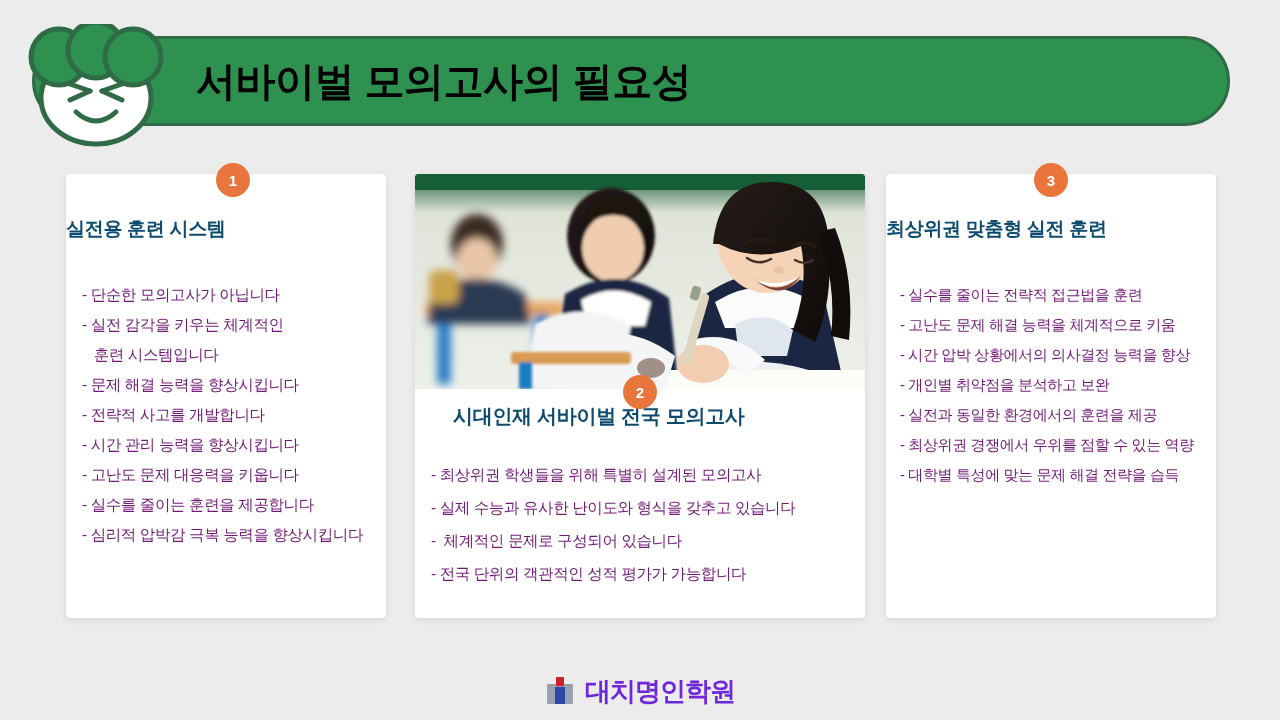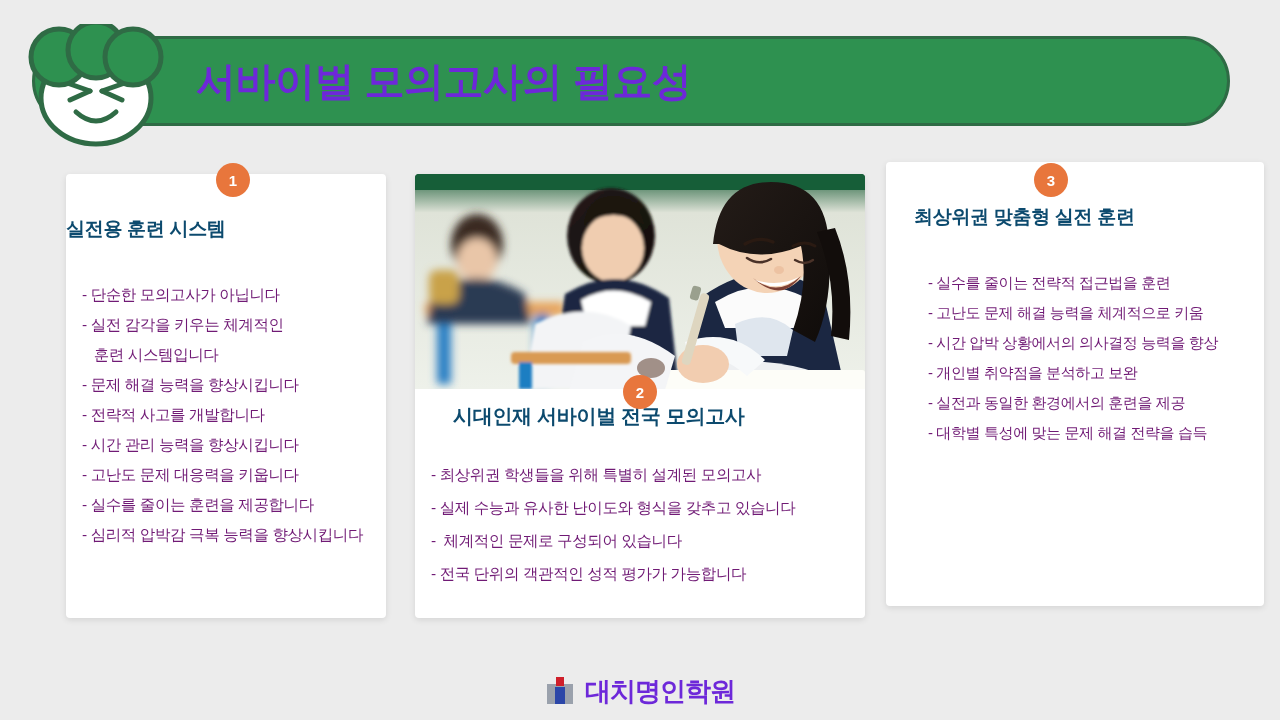--- a/index.html
+++ b/index.html
@@ -21,42 +21,42 @@
   }
   .header-bar{
     position:absolute; left:32px; top:22px;
     width:1198px; height:90px;
     background:#2e9150;
     border:3px solid #2f6b45;
     border-radius:45px;
   }
   .header-title{
     position:absolute; left:196px; top:46px;
-    font-size:40px; font-weight:bold; color:#6d28d9;
+    font-size:40px; font-weight:bold; color:#000000;
     letter-spacing:-0.5px;
     line-height:42px;
     white-space:nowrap;
   }
 
   
   .mascot{
     position:absolute; left:12px; top:10px;
     width:168px; height:124px;
   }
 
   
   .card{
     position:absolute;
     background:#ffffff;
     border-radius:4px;
     box-shadow:0 2px 6px rgba(0,0,0,0.10);
   }
   #card1{ left:66px;  top:174px; width:320px; height:444px; }
   #card2{ left:415px; top:174px; width:450px; height:444px; }
-  #card3{ left:886px; top:162px; width:378px; height:444px;padding-left:28px; }
+  #card3{ left:886px; top:174px; width:330px; height:444px; }
 
   .badge{
     position:absolute;
     width:34px; height:34px;
     border-radius:50%;
     background:#e8763c;
     color:#ffffff;
     font-size:15px; font-weight:bold;
     display:flex; align-items:center; justify-content:center;
     z-index:5;
@@ -245,20 +245,21 @@
 
   <div class="badge" id="badge3">3</div>
   <div class="card" id="card3">
     <div class="card-title">최상위권 맞춤형 실전 훈련</div>
     <ul class="bullets">
       <li>- 실수를 줄이는 전략적 접근법을 훈련</li>
       <li>- 고난도 문제 해결 능력을 체계적으로 키움</li>
       <li>- 시간 압박 상황에서의 의사결정 능력을 향상</li>
       <li>- 개인별 취약점을 분석하고 보완</li>
       <li>- 실전과 동일한 환경에서의 훈련을 제공</li>
+      <li>- 최상위권 경쟁에서 우위를 점할 수 있는 역량</li>
       <li>- 대학별 특성에 맞는 문제 해결 전략을 습득</li>
     </ul>
   </div>
 
   <div class="footer">
     <div class="logo-mark">
       <svg viewBox="0 0 30 30" width="30" height="30" aria-hidden="true">
         <rect x="2" y="8" width="26" height="20" fill="#9aa1ac"></rect>
         <rect x="10" y="11" width="10" height="17" fill="#2b46a8"></rect>
         <rect x="11" y="1" width="8" height="9" fill="#cf1f2a"></rect>

